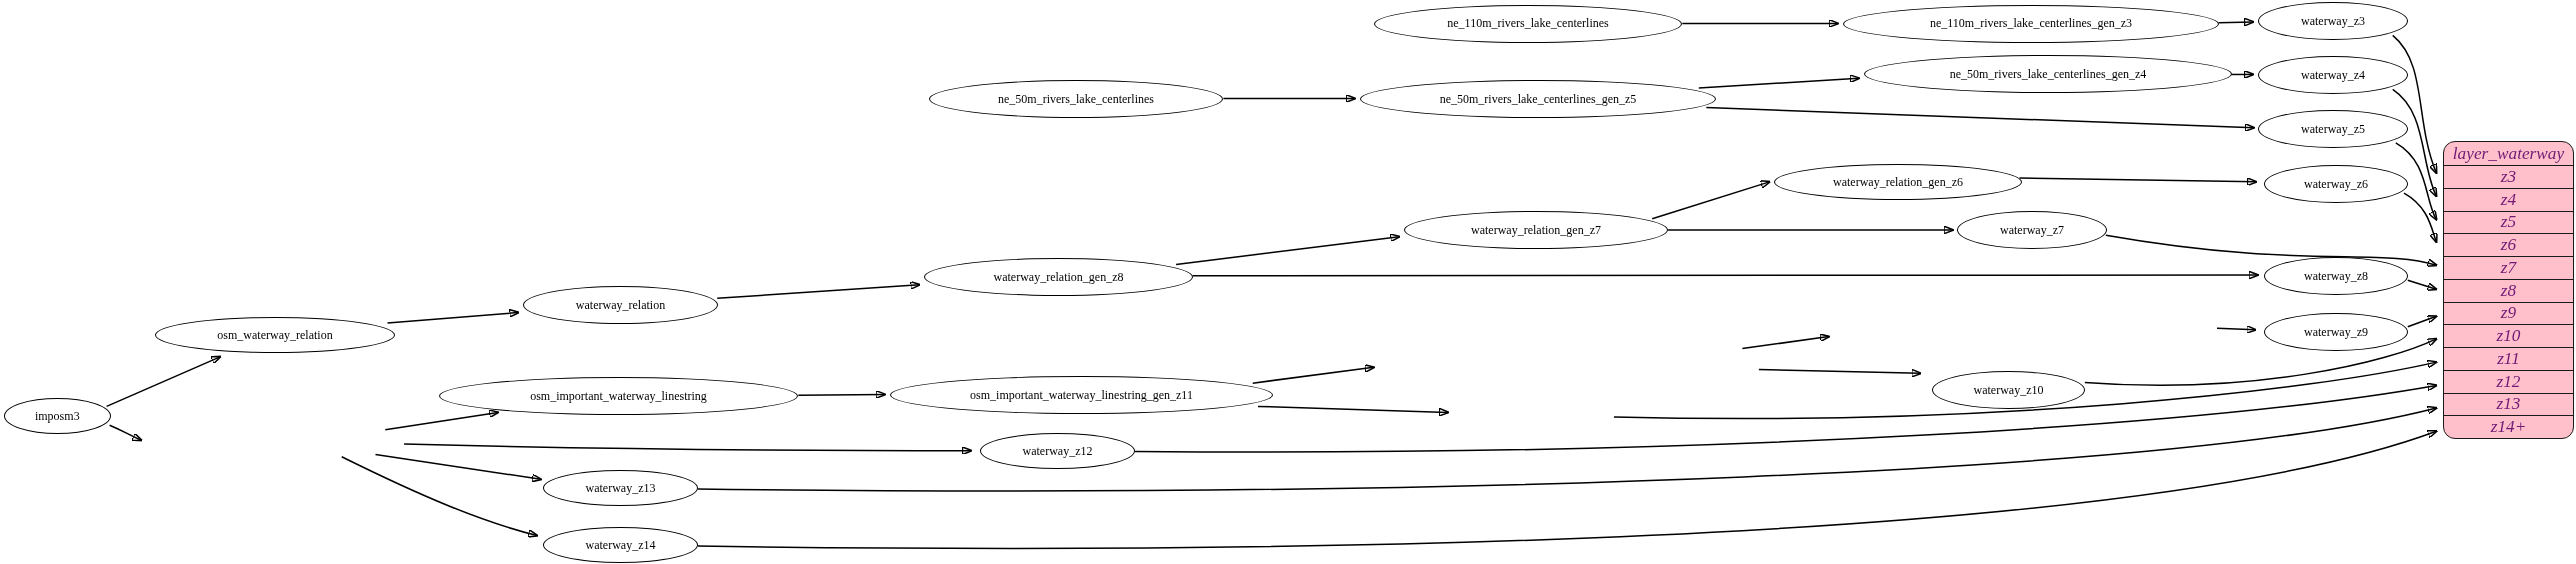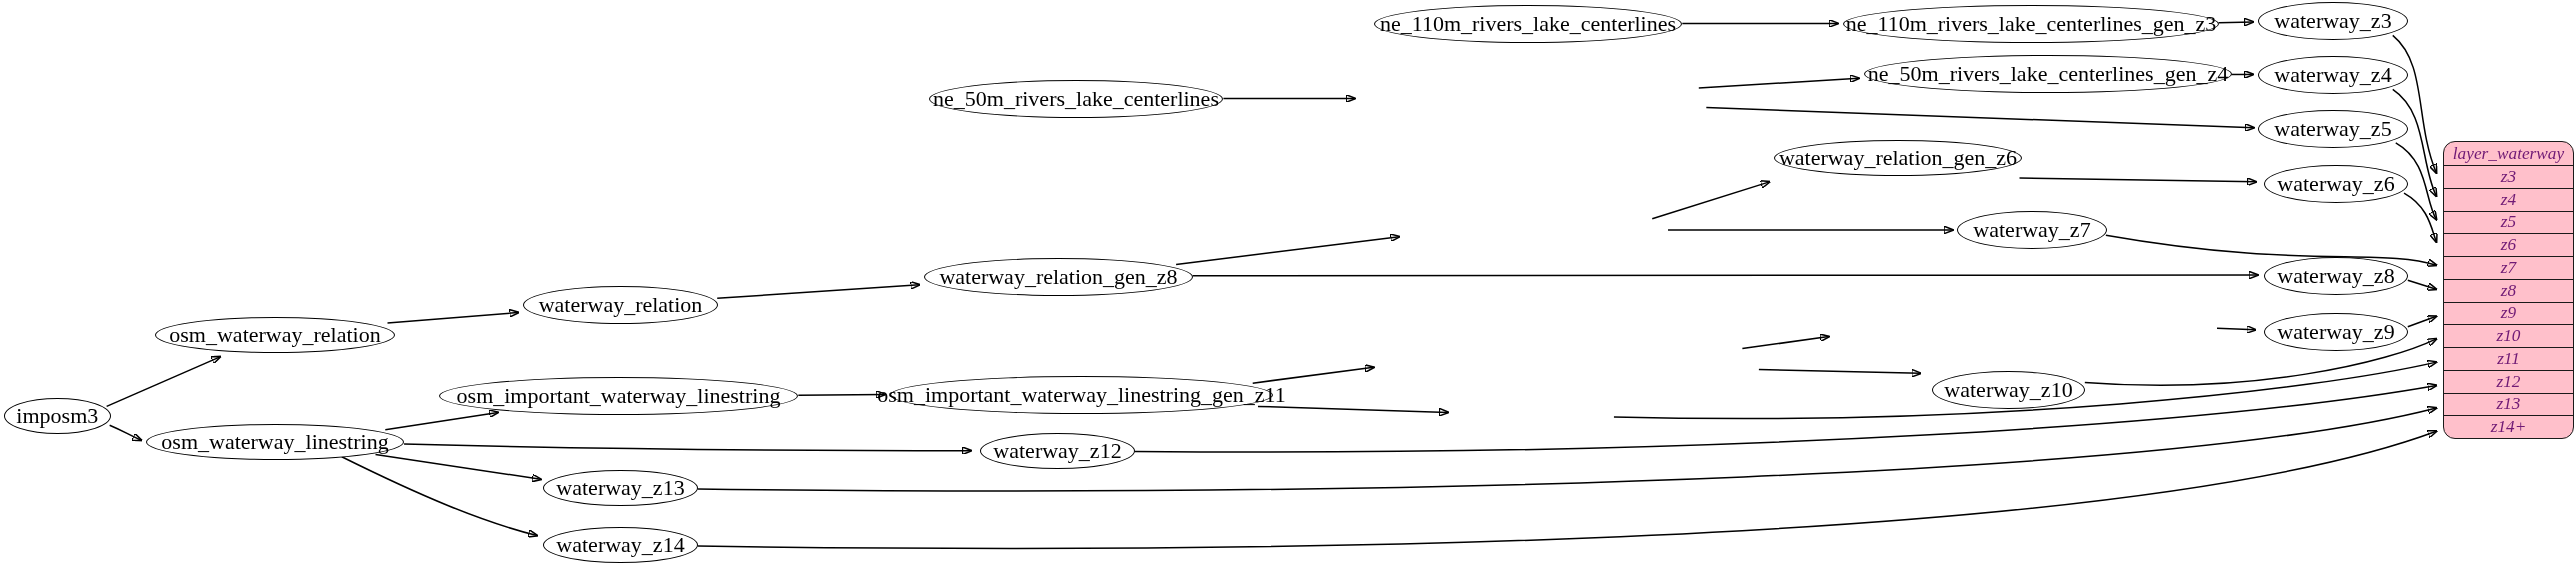--- a/index.html
+++ b/index.html
@@ -12,21 +12,21 @@
   }
   .edges{position:absolute;left:0;top:0;width:2576px;height:565px;}
   .edges path, .edges line{stroke:#000;stroke-width:2;fill:none;}
   .node{
     position:absolute;
     border:1.5px solid #000;
     border-radius:50%;
     background:#fff;
     box-sizing:border-box;
     display:flex;align-items:center;justify-content:center;
-    font-size:22px;color:#000;white-space:nowrap;
+    font-size:12px;color:#000;white-space:nowrap;
   }
   .rtable{
     position:absolute;
     left:2443px;top:141px;width:131px;height:298px;
     box-sizing:border-box;
     border:1.5px solid #1a1a1a;
     border-radius:12px;
     background:#ffc0cb;
     display:flex;flex-direction:column;
     overflow:hidden;
@@ -87,33 +87,34 @@
     <path d="M3206,435 L3244,421" marker-end="url(#arrow)"></path>
     <path d="M2776,509 C3000,526 3180,482 3244,451" marker-end="url(#arrow)"></path>
     <path d="M2149,555 C2650,568 3080,520 3244,482" marker-end="url(#arrow)"></path>
     <path d="M1511,601 C2300,608 2950,565 3244,513" marker-end="url(#arrow)"></path>
     <path d="M929,651 C1900,663 2900,632 3244,543" marker-end="url(#arrow)"></path>
     <path d="M929,727 C2000,742 2900,702 3244,574" marker-end="url(#arrow)"></path>
   </svg>
 
   <div class="node" style="left:3.8px;top:398px;width:107px;height:36px">imposm3</div>
   <div class="node" style="left:155px;top:317px;width:240px;height:36px">osm_waterway_relation</div>
-  <div class="node" style="left:146px;top:424px;width:258px;height:36px">osm_waterway_linestring</div>
   <div class="node" style="left:523px;top:286px;width:195px;height:38px">waterway_relation</div>
   <div class="node" style="left:439px;top:377px;width:359px;height:38px">osm_important_waterway_linestring</div>
   <div class="node" style="left:543px;top:470px;width:155px;height:36px">waterway_z13</div>
   <div class="node" style="left:543px;top:527px;width:155px;height:36px">waterway_z14</div>
   <div class="node" style="left:924px;top:258px;width:269px;height:38px">waterway_relation_gen_z8</div>
   <div class="node" style="left:890px;top:376px;width:383px;height:38px">osm_important_waterway_linestring_gen_z11</div>
   <div class="node" style="left:980px;top:433px;width:155px;height:36px">waterway_z12</div>
   <div class="node" style="left:929px;top:80px;width:294px;height:38px">ne_50m_rivers_lake_centerlines</div>
+  <div class="node" style="left:1360px;top:80px;width:356px;height:38px">ne_50m_rivers_lake_centerlines_gen_z5</div>
+  <div class="node" style="left:1404px;top:211px;width:264px;height:38px">waterway_relation_gen_z7</div>
   <div class="node" style="left:1374px;top:4.5px;width:308px;height:38px">ne_110m_rivers_lake_centerlines</div>
   <div class="node" style="left:1843px;top:4.5px;width:376px;height:38px">ne_110m_rivers_lake_centerlines_gen_z3</div>
   <div class="node" style="left:1864px;top:55px;width:368px;height:38px">ne_50m_rivers_lake_centerlines_gen_z4</div>
-  <div class="node" style="left:1774px;top:140px;width:248px;height:36px">waterway_relation_gen_z6</div>
+  <div class="node" style="left:1774px;top:164px;width:248px;height:36px">waterway_relation_gen_z6</div>
   <div class="node" style="left:1957px;top:211px;width:150px;height:38px">waterway_z7</div>
   <div class="node" style="left:1932px;top:371px;width:153px;height:38px">waterway_z10</div>
   <div class="node" style="left:2258px;top:2.3px;width:150px;height:38px">waterway_z3</div>
   <div class="node" style="left:2258px;top:56px;width:150px;height:38px">waterway_z4</div>
   <div class="node" style="left:2258px;top:110px;width:150px;height:38px">waterway_z5</div>
   <div class="node" style="left:2264px;top:165px;width:144px;height:38px">waterway_z6</div>
   <div class="node" style="left:2264px;top:257px;width:144px;height:38px">waterway_z8</div>
   <div class="node" style="left:2264px;top:313px;width:144px;height:38px">waterway_z9</div>
 
   <div class="rtable">

